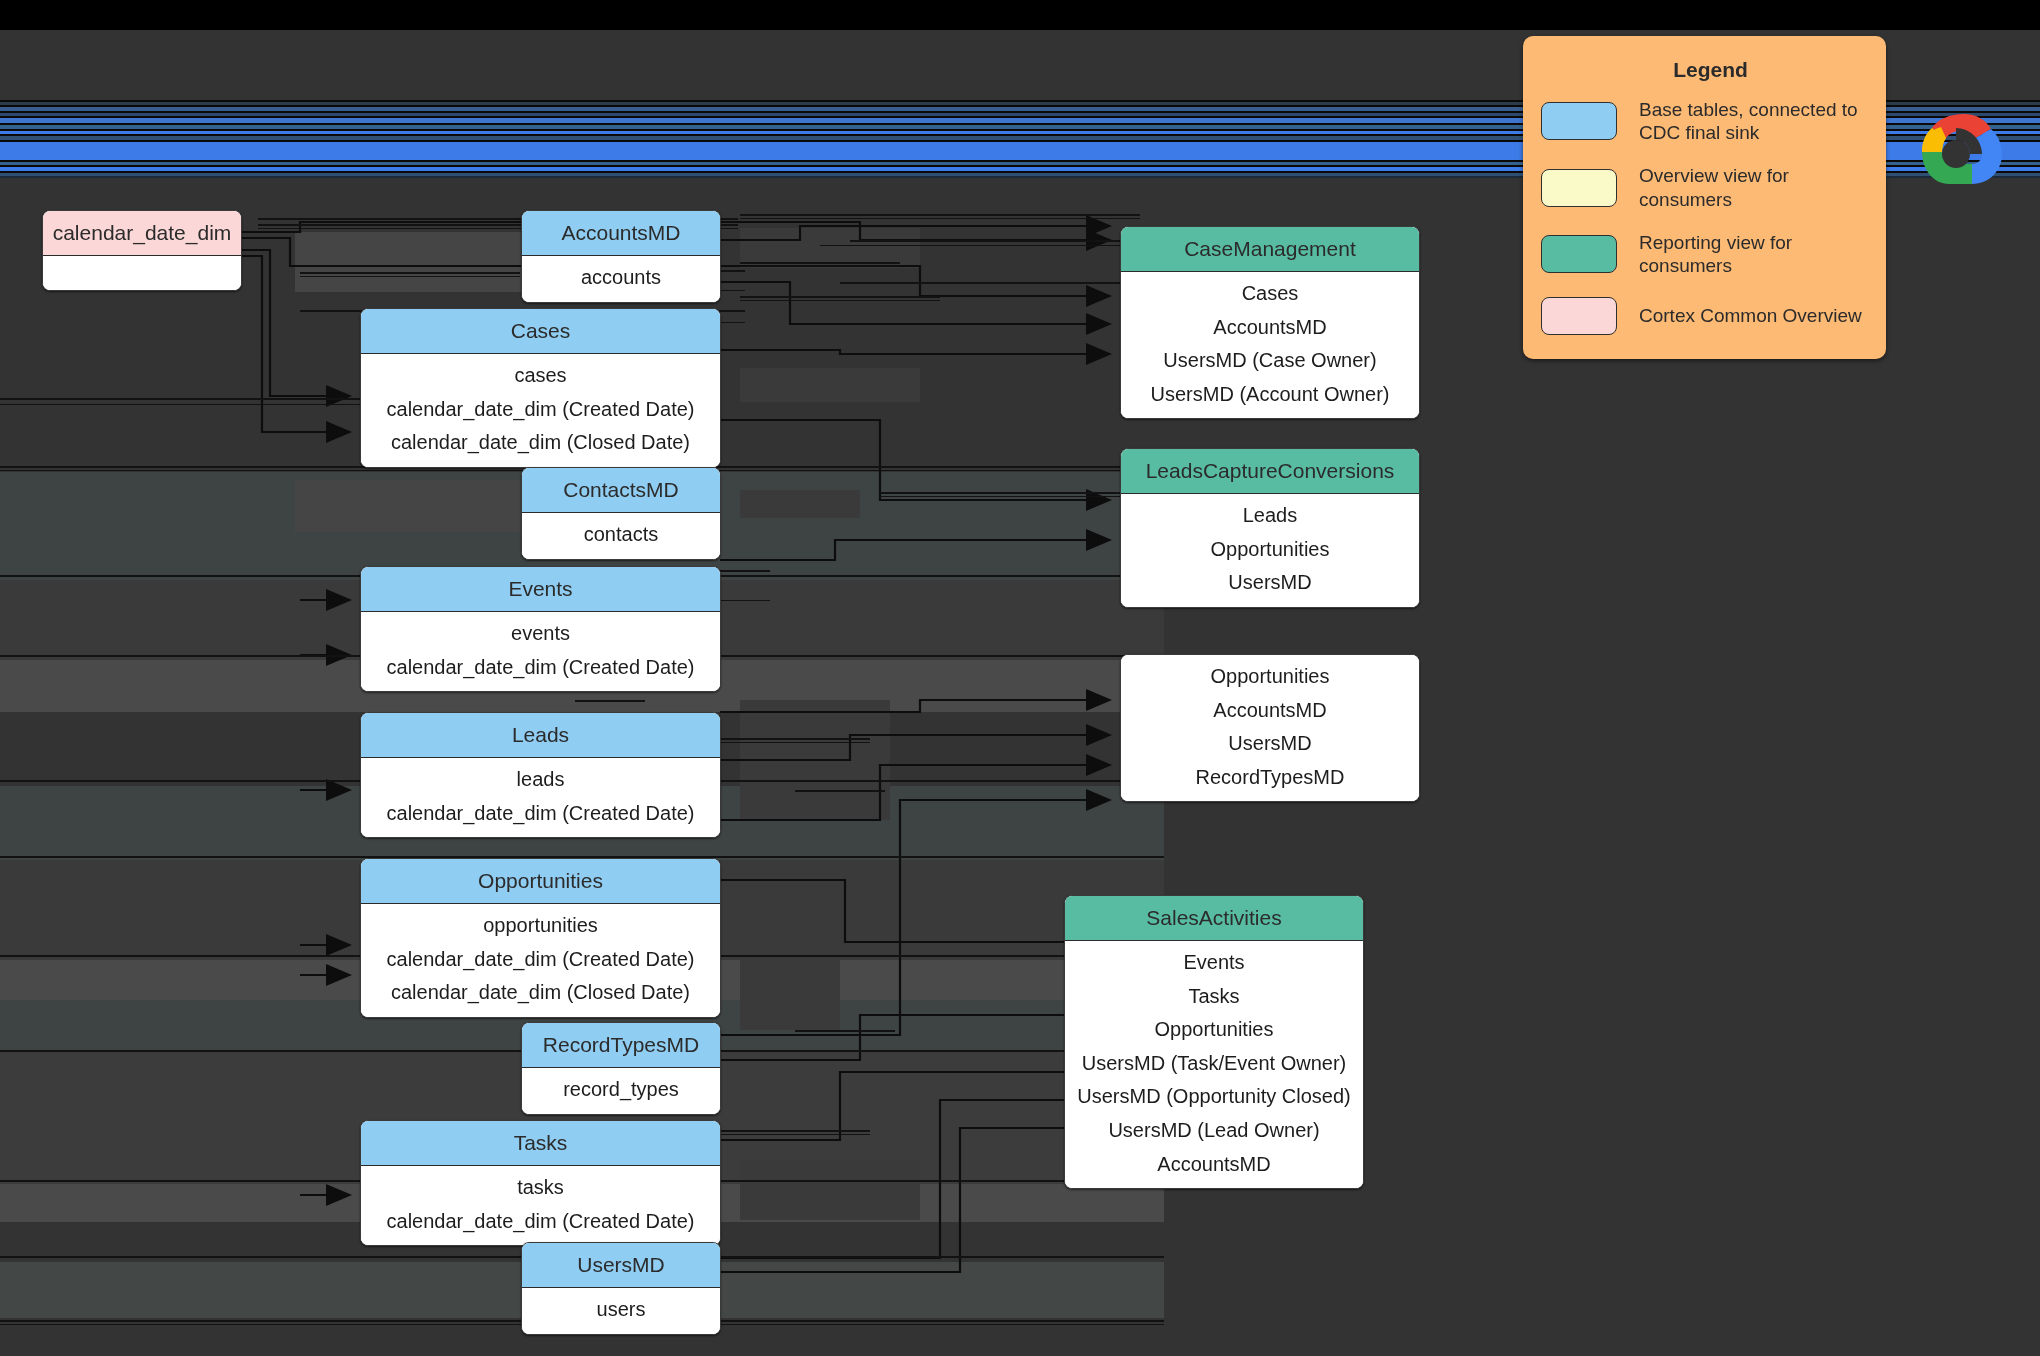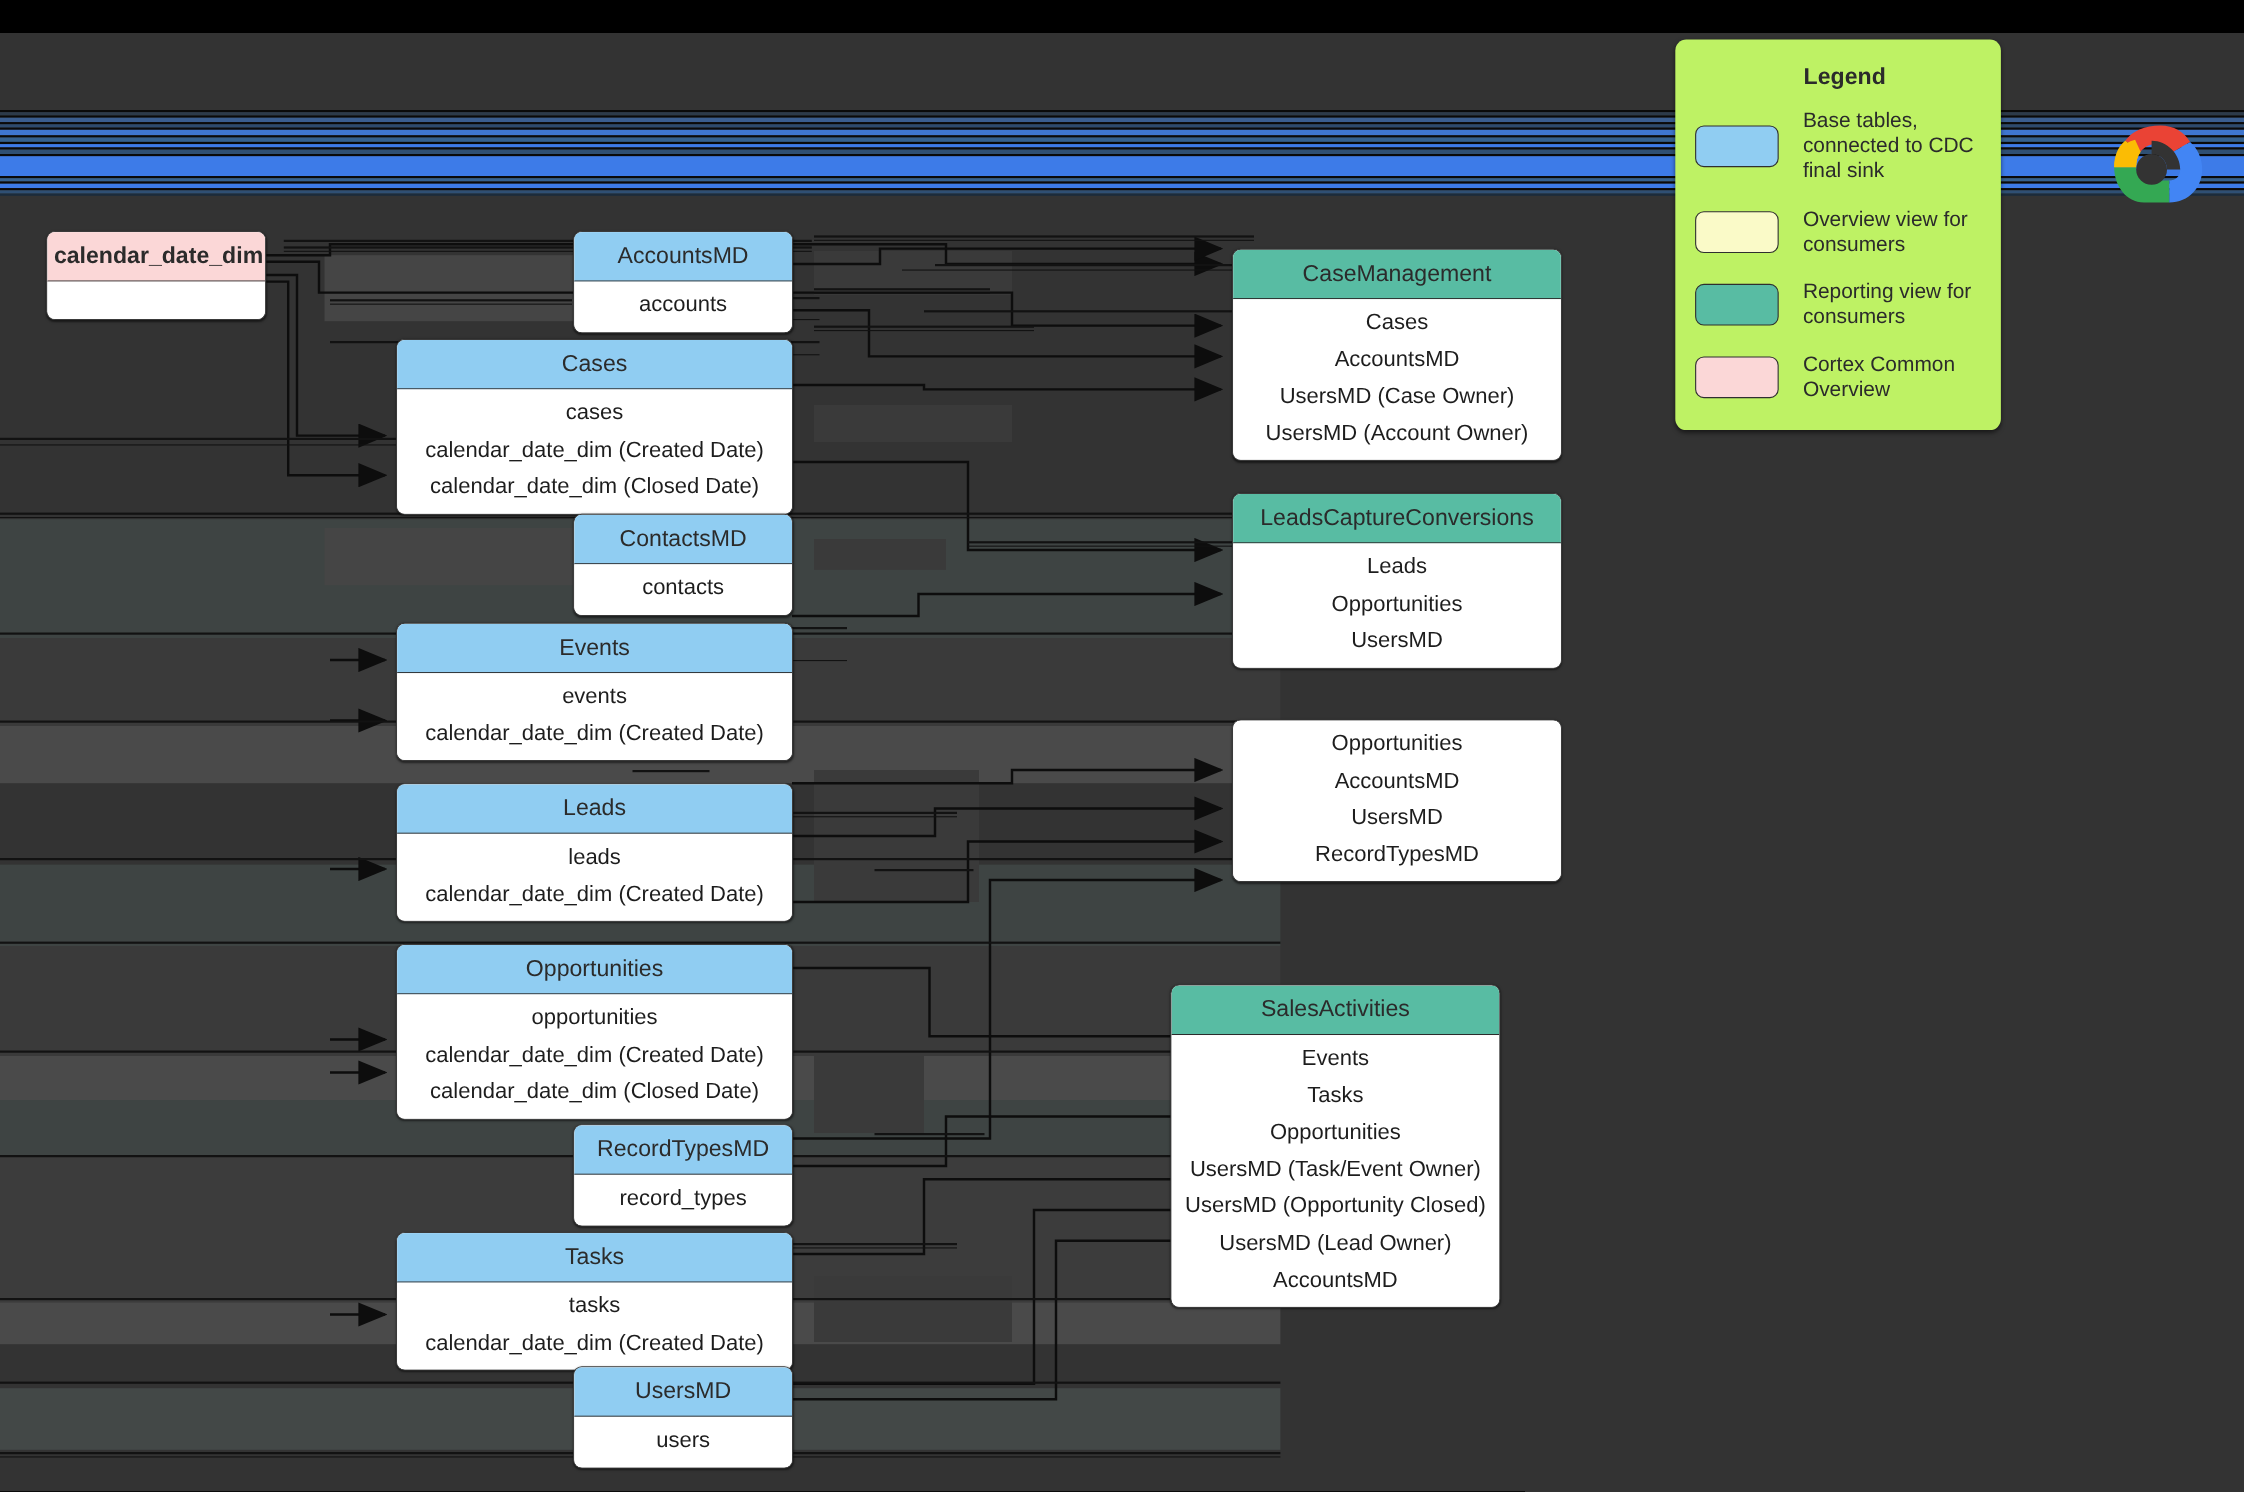--- a/index.html
+++ b/index.html
@@ -83,22 +83,22 @@
   }
   .table-body.empty {
     height: 22px;
   }
 
   
   .legend {
     position: absolute;
     left: 1523px;
     top: 36px;
-    width: 296px;
-    background: #bef264;
+    width: 363px;
+    background: #fdba74;
     border-radius: 10px;
     box-shadow: 0 2px 4px rgba(0,0,0,0.5);
     padding: 14px 6px 20px 18px;
     box-sizing: border-box;
   }
   .legend-title {
     text-align: center;
     font-weight: bold;
     font-size: 21px;
     color: #2b2b2b;
@@ -284,21 +284,21 @@
       <div class="streak" style="left: 0px; top: 856px; width: 1164px; height: 2px; background: rgb(18, 18, 18);"></div>
       <div class="streak" style="left: 0px; top: 955px; width: 1164px; height: 2px; background: rgb(18, 18, 18);"></div>
       <div class="streak" style="left: 0px; top: 1050px; width: 1164px; height: 2px; background: rgb(18, 18, 18);"></div>
       <div class="streak" style="left: 0px; top: 1180px; width: 1164px; height: 2px; background: rgb(18, 18, 18);"></div>
       <div class="streak" style="left: 0px; top: 1256px; width: 1164px; height: 2px; background: rgb(18, 18, 18);"></div>
       <div class="streak" style="left: 0px; top: 1320px; width: 1164px; height: 2px; background: rgb(18, 18, 18);"></div>
       <div class="streak" style="left: 0px; top: 1324px; width: 1164px; height: 1px; background: rgb(18, 18, 18);"></div>
     </div>
 
   <div id="tables">
-      <div class="table-box" style="left: 42px; top: 210px; width: 198px; font-weight: bold;">
+      <div class="table-box" style="left: 42px; top: 210px; width: 198px;">
         <div class="table-header hdr-dim">calendar_date_dim</div>
         <div class="table-body empty"></div>
       </div>
       <div class="table-box" style="left: 521px; top: 210px; width: 198px;">
         <div class="table-header hdr-base">AccountsMD</div>
         <div class="table-body">
           <div class="table-row">accounts</div>
         </div>
       </div>
       <div class="table-box" style="left: 360px; top: 308px; width: 359px;">

